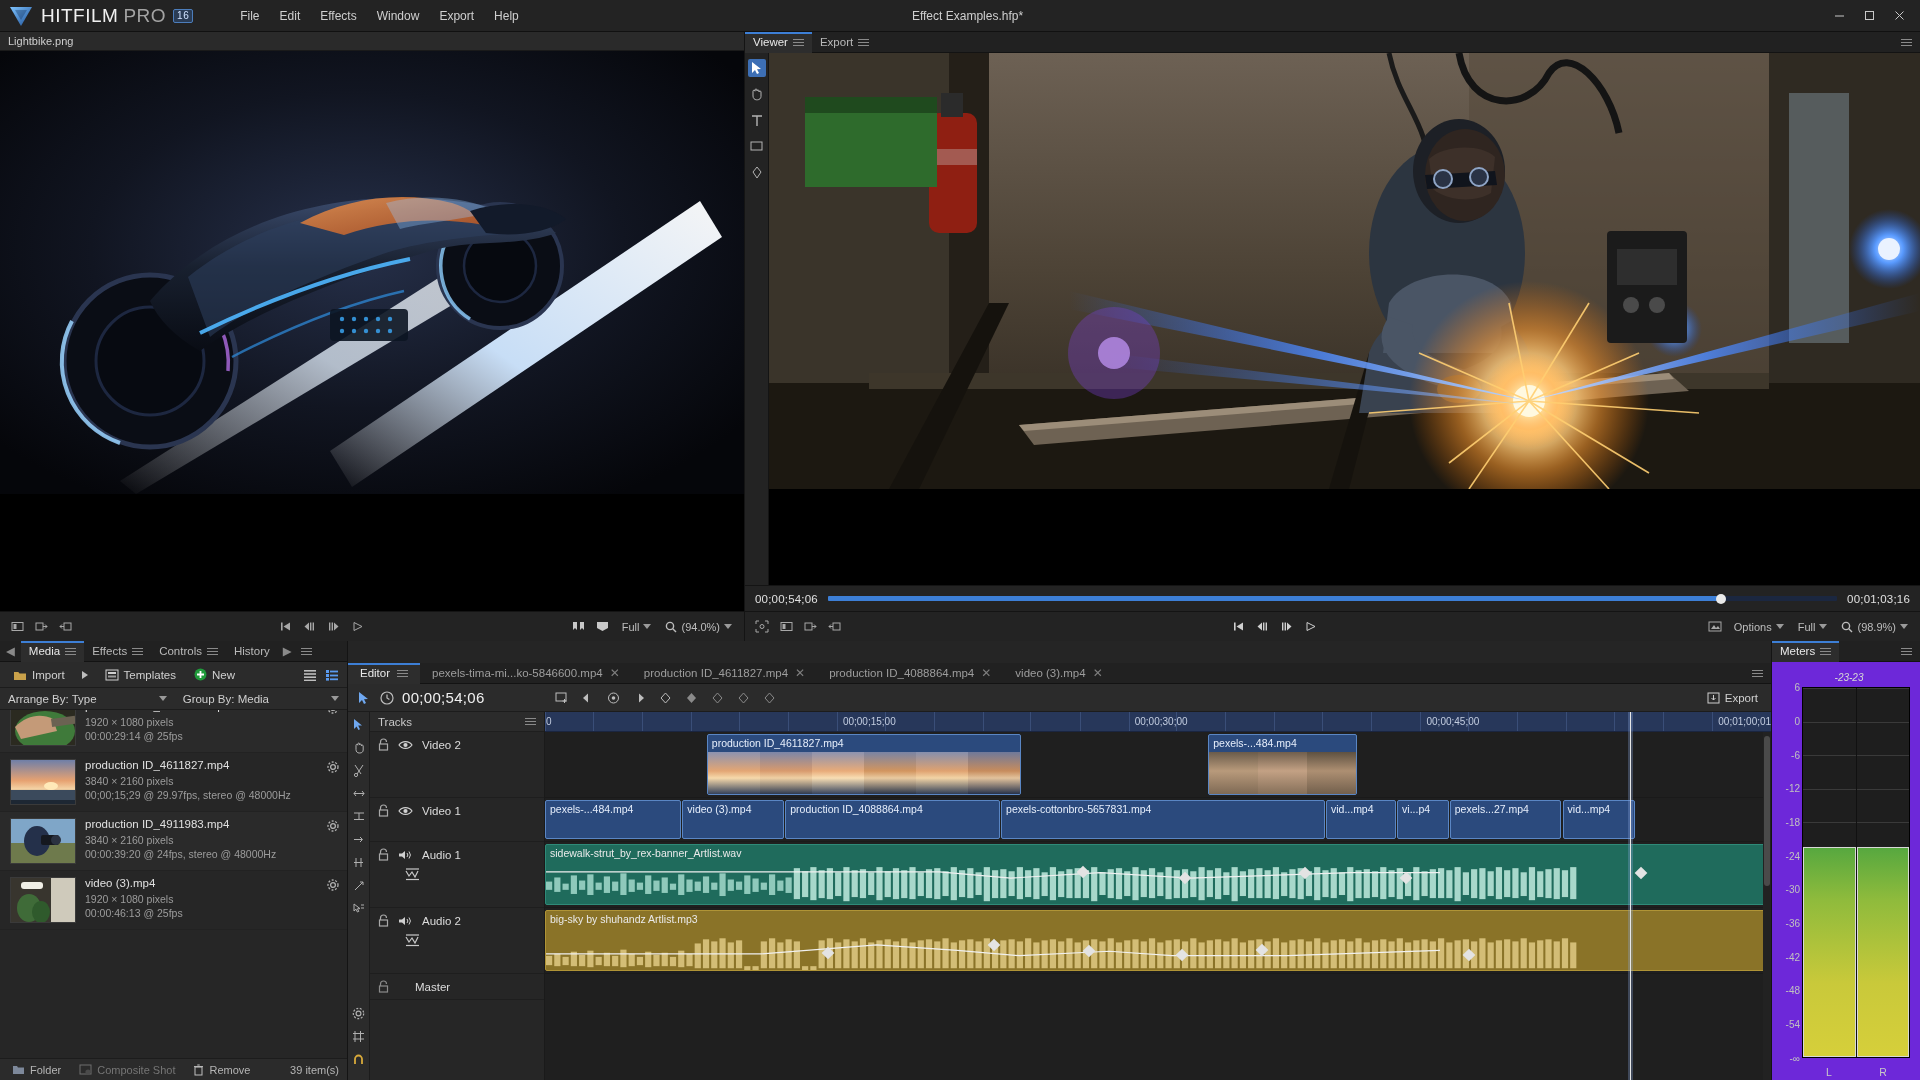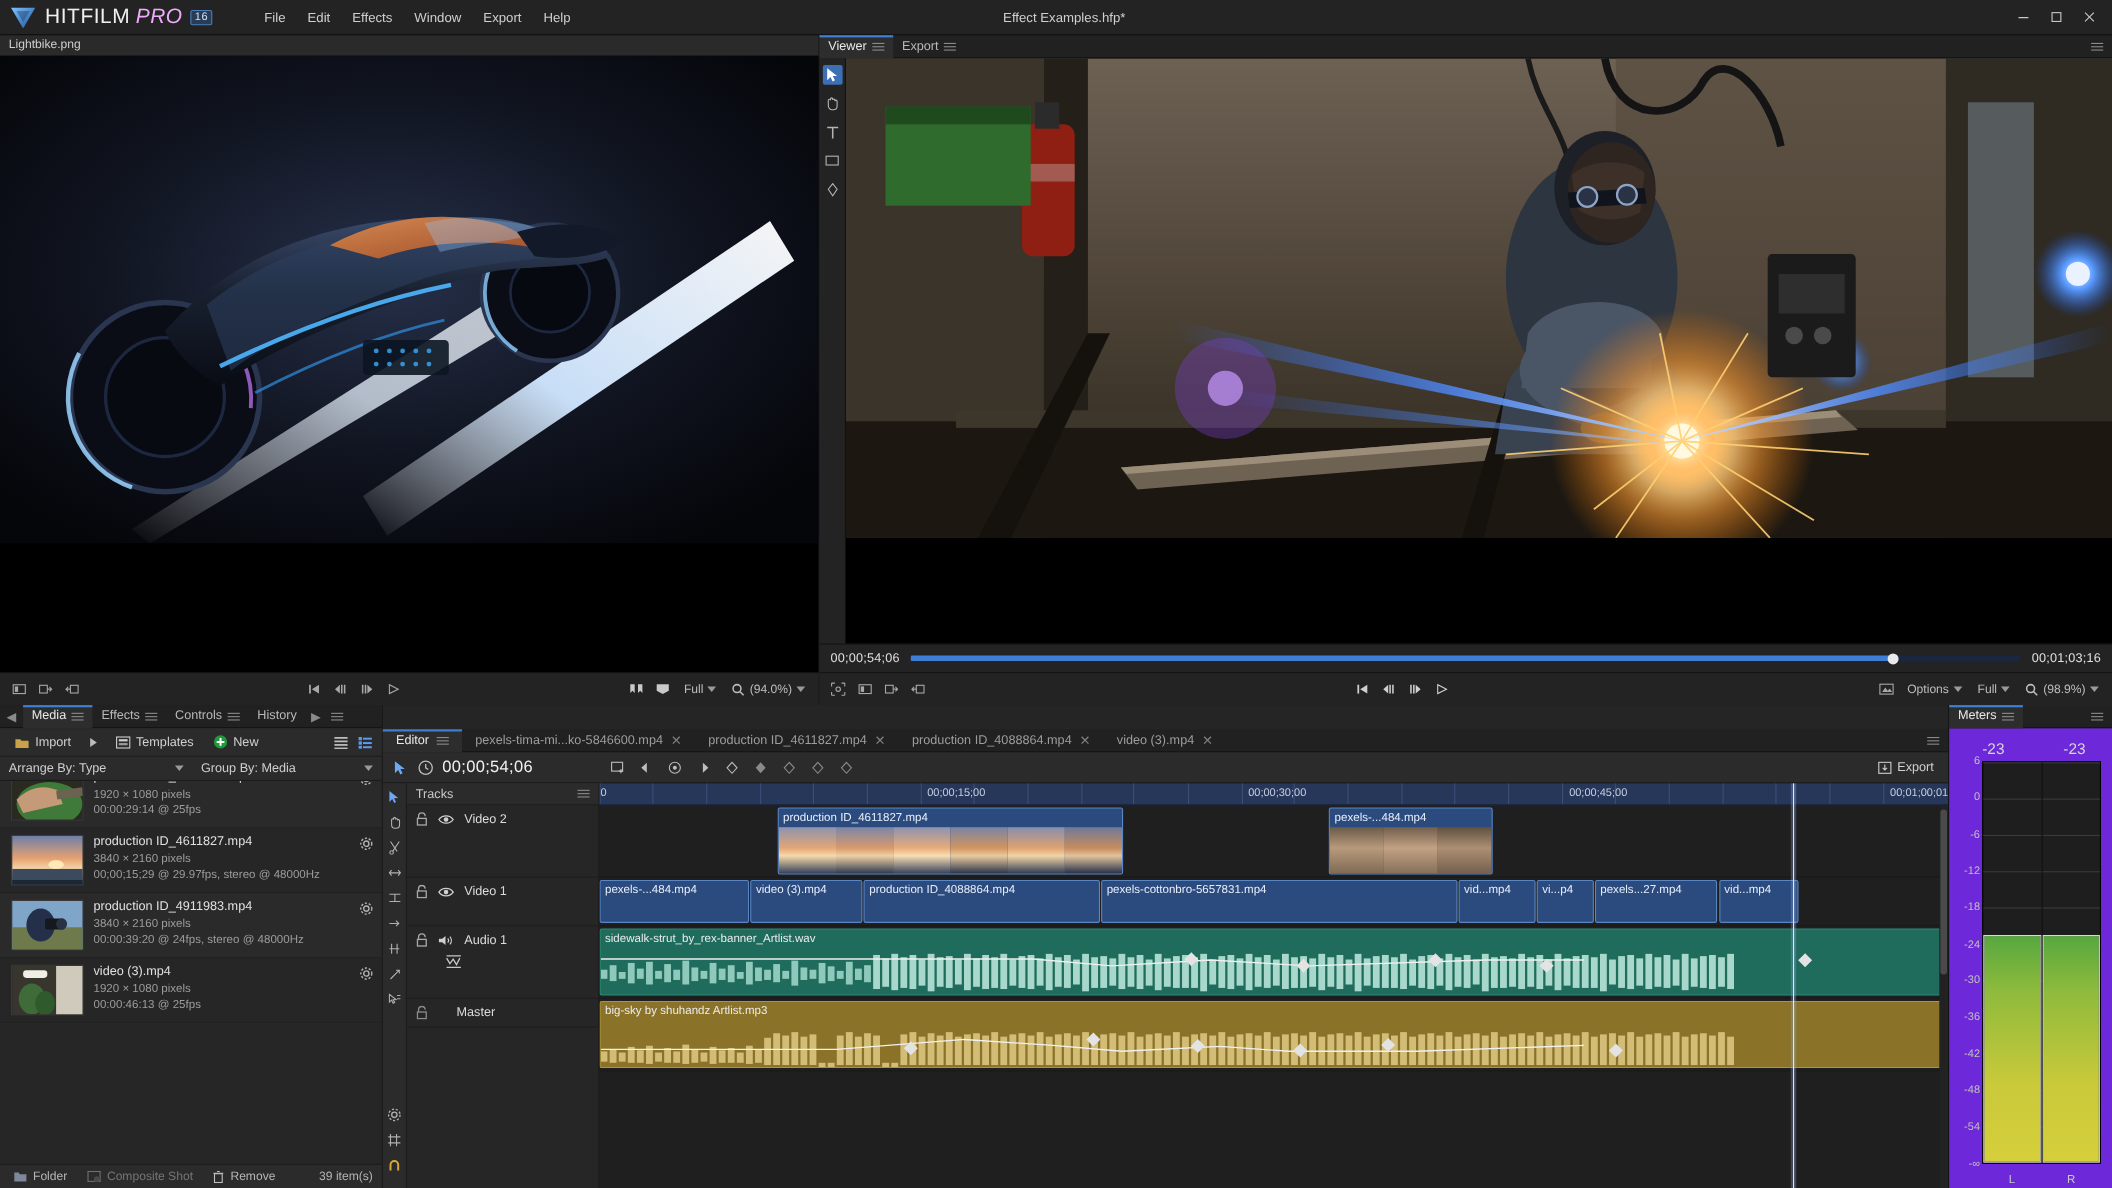--- a/index.html
+++ b/index.html
@@ -17,21 +17,21 @@
   
   .titlebar {
     height: 32px; background: #232323; display: flex; align-items: center;
     flex: 0 0 32px; border-bottom: 1px solid #111; position: relative;
   }
   .logo-wrap { display: flex; align-items: center; padding-left: 8px; gap: 7px; }
   .logo-mark { width: 26px; height: 24px; position: relative; }
   .logo-mark svg { display: block; }
   .brand { font-size: 19px; letter-spacing: .5px; font-weight: 400; display: flex; align-items: center; gap: 5px; }
   .brand .hit { color: #f0f0f0; }
-  .brand .pro { color: #f0abfc; font-style: italic; }
+  .brand .pro { color: #a3a3a3; }
   .verbadge {
     font-size: 10px; color: #cfe2ff; background: #2a3c55; border: 1px solid #4c7dbb;
     border-radius: 2px; padding: 1px 3px; line-height: 1; margin-left: 2px;
   }
   .menubar { display: flex; gap: 2px; margin-left: 38px; }
   .menubar .mi {
     padding: 4px 9px; font-size: 12px; color: #cfcfcf; border-radius: 2px; cursor: default;
   }
   .doc-title {
     position: absolute; left: 15px; right: 0; text-align: center; font-size: 12px; color: #cfcfcf;
@@ -151,21 +151,21 @@
   .playhead { position:absolute; top:0; bottom:0; width:1px; background:#e6e6e6; z-index:20; }
   .playhead-band { position:absolute; top:0; bottom:0; width:5px; background:rgba(140,170,225,.30); z-index:19; }
   .kf { position:absolute; width:9px;height:9px; background:#e3e3e3; transform: rotate(45deg) translate(-50%,-50%); transform-origin: 0 0; z-index:6; }
   .vline { position:absolute; left:0; right:0; height:1px; background:rgba(255,255,255,.65); z-index:4; }
   .tl-scroll { position:absolute; right:0; top:20px; bottom:0; width:8px; background:#222; }
   .tl-scroll i { position:absolute; left:1px; right:1px; top:4px; height:150px; background:#4a4a4a; border-radius:3px; display:block; }
 
   
   .meters-panel { width: 148px; background:#6d28d9; display:flex;flex-direction:column; }
   .meters-body { flex:1 1 auto; display:flex; flex-direction:column; padding: 4px 0 0 0; position:relative; }
-  .peaks { display:flex; justify-content:space-between; font-size:14px; color:#d5d5d5; padding: 6px 24px 4px 30px; }
+  .peaks { display:flex; justify-content:center; font-size:10px; color:#d5d5d5; padding: 6px 24px 4px 30px; font-style: italic; }
   .meter-wrap { flex:1 1 auto; display:flex; padding: 0 10px 22px 4px; position:relative; }
   .scale { width:26px; position:relative; }
   .scale span { position:absolute; right:2px; font-size:10px; color:#c0c0c0; transform: translateY(-50%); }
   .bars { flex:1 1 auto; position:relative; background:#1e1e1e; border:1px solid #000; display:flex; }
   .barcol { flex:1 1 50%; position:relative; }
   .barcol + .barcol { border-left:1px solid #111; }
   .barfill { position:absolute; left:0; right:0; bottom:0; background: linear-gradient(to top, #d6cf3a 0%, #c9c93a 35%, #8fbb3c 75%, #57a83f 100%); border:1px solid #d8d8d8; }
   .gridline { position:absolute; left:0; right:0; height:1px; background:#3a3a3a; }
   .lrrow { display:flex; position:absolute; left:30px; right:10px; bottom:2px; }
   .lrrow span { flex:1 1 50%; text-align:center; font-size:10.5px; color:#c8c8c8; }
@@ -1095,20 +1095,41 @@
             </div>
             <div class="trk-r2">
               <svg width="15" height="15">
                   <path d="M1 4 L4 9 L7 5 L10 10 L13 4" fill="none" stroke="#c8c8c8" stroke-width="1.2"></path>
                   <path d="M1 12.5 H14" stroke="#c8c8c8" stroke-width="1.2"></path>
                   <path d="M1 2 H14" stroke="#c8c8c8" stroke-width="1.2"></path>
                 </svg>
             </div>
           </div>
 
+          <div class="trk" style="height:66px">
+            <div class="trk-r1">
+              <svg width="11" height="13">
+                  <path d="M2.5 6 V4 a3 3 0 0 1 6 0" fill="none" stroke="#a8a8a8" stroke-width="1.2"></path>
+                  <rect x="1.5" y="6" width="8" height="6" fill="none" stroke="#a8a8a8" stroke-width="1.2"></rect>
+                </svg>
+              <svg width="15" height="12">
+                  <path d="M1 4.5 H4 L7 2 V10 L4 7.5 H1 Z" fill="#d0d0d0"></path>
+                  <path d="M9 4 a3 3 0 0 1 0 4" fill="none" stroke="#d0d0d0"></path>
+                  <path d="M11 2.5 a5.5 5.5 0 0 1 0 7" fill="none" stroke="#d0d0d0"></path>
+                </svg>
+              <span class="trk-name">Audio 2</span>
+            </div>
+            <div class="trk-r2">
+              <svg width="15" height="15">
+                  <path d="M1 4 L4 9 L7 5 L10 10 L13 4" fill="none" stroke="#c8c8c8" stroke-width="1.2"></path>
+                  <path d="M1 12.5 H14" stroke="#c8c8c8" stroke-width="1.2"></path>
+                  <path d="M1 2 H14" stroke="#c8c8c8" stroke-width="1.2"></path>
+                </svg>
+            </div>
+          </div>
 
           <div class="trk">
             <div class="trk-r1">
               <svg width="11" height="13">
                   <path d="M2.5 6 V4 a3 3 0 0 1 6 0" fill="none" stroke="#8a8a8a" stroke-width="1.2"></path>
                   <rect x="1.5" y="6" width="8" height="6" fill="none" stroke="#8a8a8a" stroke-width="1.2"></rect>
                 </svg>
               <span class="trk-name" style="margin-left:17px">Master</span>
             </div>
           </div>

